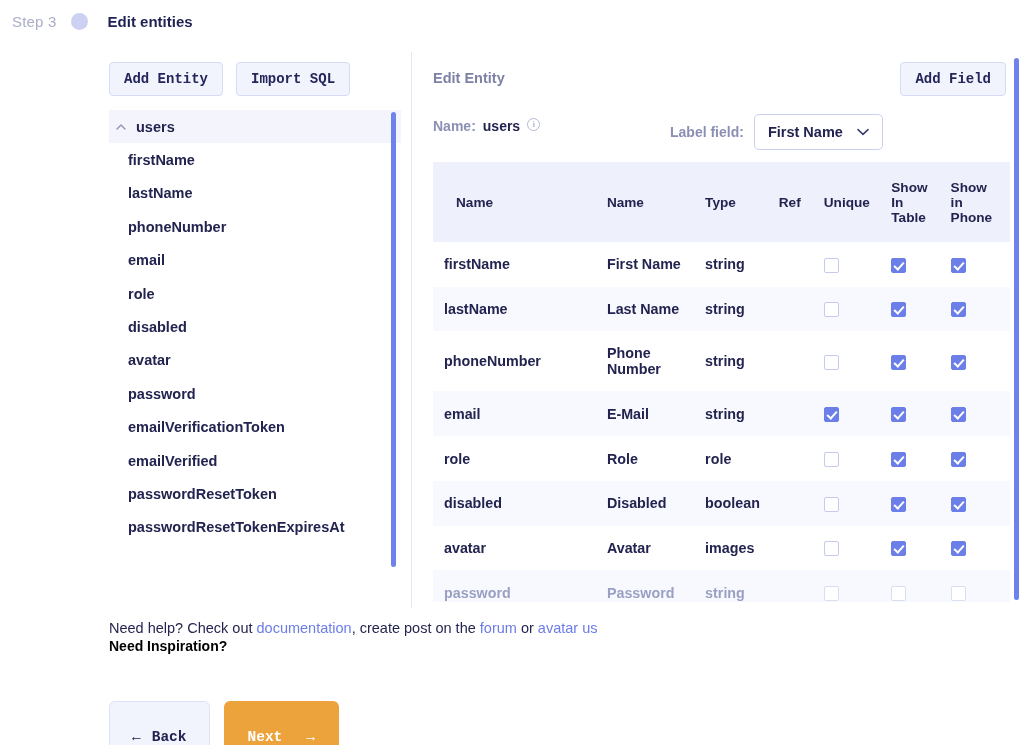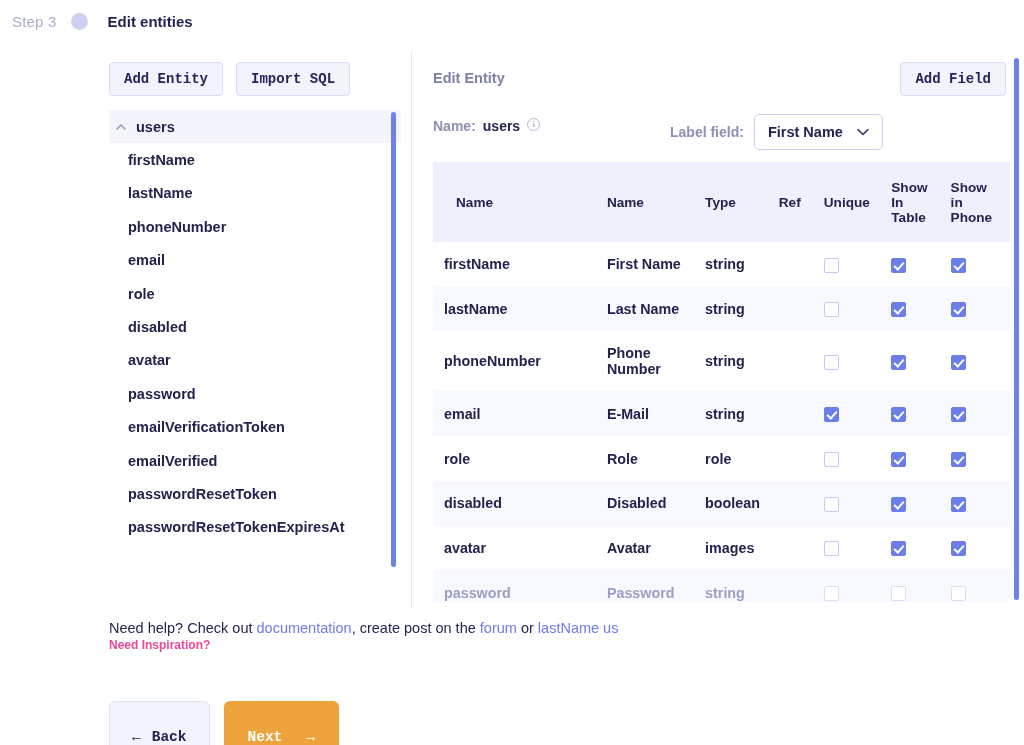--- a/index.html
+++ b/index.html
@@ -67,22 +67,22 @@
   }
   .chev {
     display: inline-block; width: 12px; height: 12px; position: relative; color:#8f93b8;
   }
   .chev svg { display:block; }
   .tree-scroll-thumb {
     position: absolute; left: 391px; top: 60px; width: 5px; height: 455px;
     background: #6e82ec; border-radius: 3px;
   }
   .inspiration {
-    position: absolute; left: 109px; top: 586px; font-size: 12px;
-    color: #ec4899; font-weight: 700; cursor: pointer;
+    position: absolute; left: 109px; top: 586px; font-size: 14px;
+    color: #000000; font-weight: 700; cursor: pointer;
   }
 
   
   .right-panel { position: absolute; left: 412px; top: 0; width: 612px; height: 556px; }
   .edit-entity-label {
     position: absolute; left: 21px; top: 18px; font-size: 14.5px;
     font-weight: 700; color: #7d81a6;
   }
   .field-buttons { position: absolute; right: 18px; top: 10px; display: flex; gap: 8px; }
   .name-row {
@@ -365,21 +365,21 @@
               </tr>
             </tbody>
         </table>
       </div>
     </div>
   </div>
 
   <div class="right-scroll-thumb"></div>
 
   <div class="helpline">
-    <span>Need help? Check out </span><a>documentation</a><span>, create post on the </span><a>forum</a><span> or </span><a>lastName us</a>
+    <span>Need help? Check out </span><a>documentation</a><span>, create post on the </span><a>forum</a><span> or </span><a>avatar us</a>
   </div>
 
   <div class="footer-btns">
     <button class="btn-back">
       <span>←</span>
       <span>Back</span>
     </button>
     <button class="btn-next">
       <span>Next</span>
       <span>→</span>

